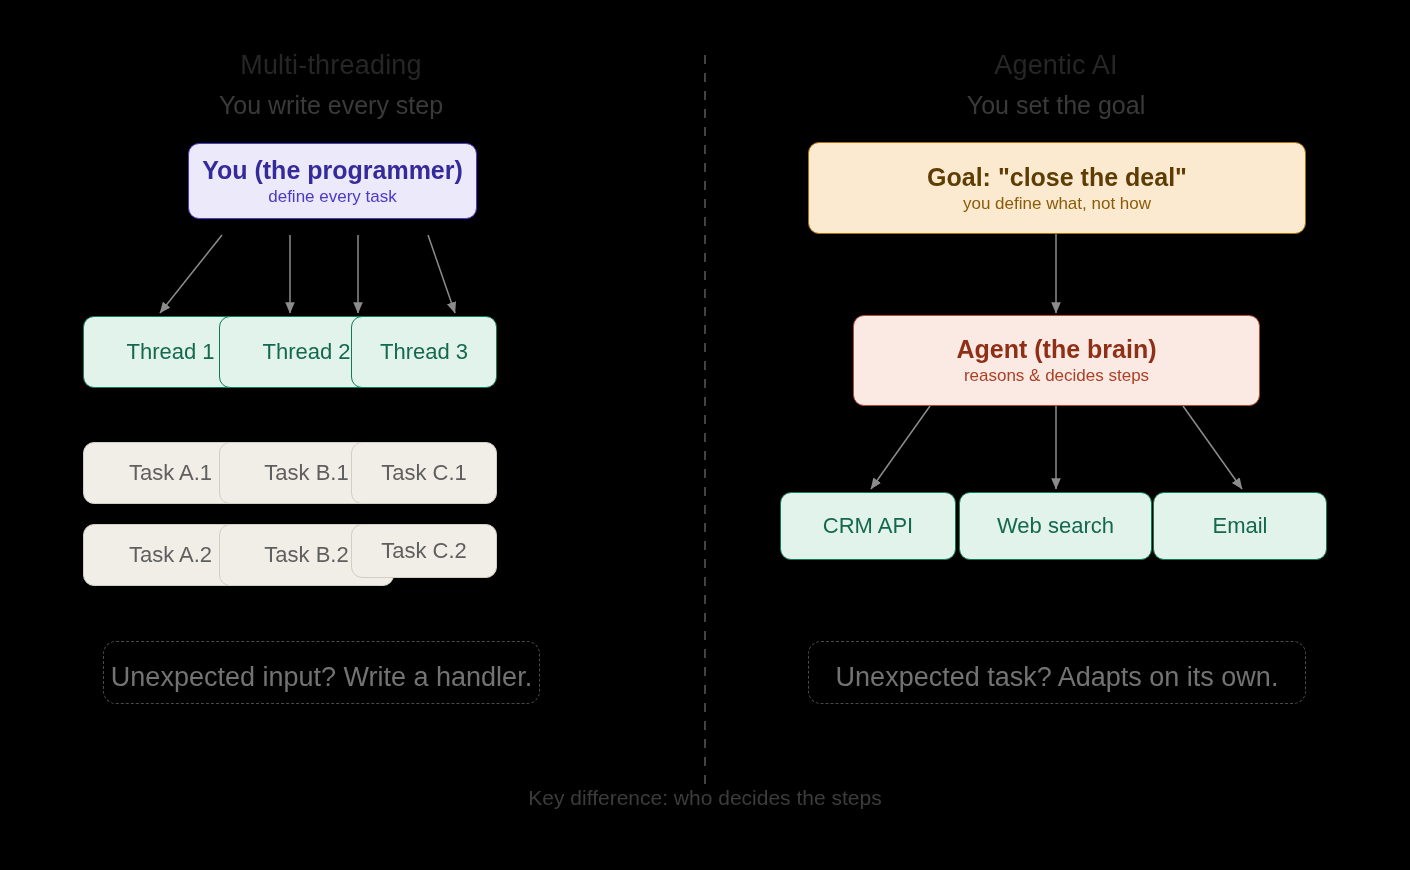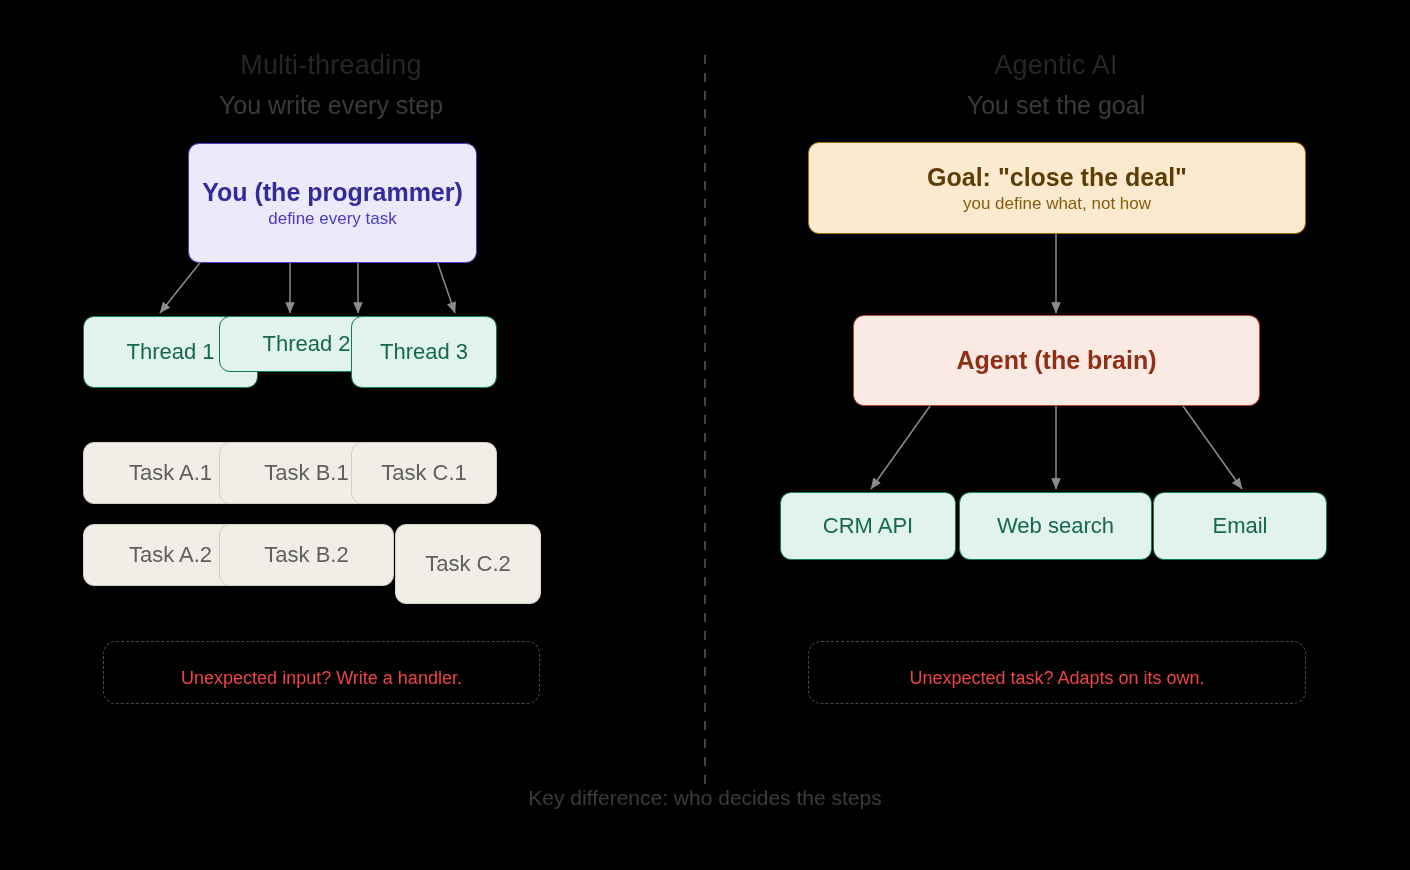--- a/index.html
+++ b/index.html
@@ -111,22 +111,22 @@
   }
   .node.beige .flat-line { color: #5f5f5f; }
 
   
   .node.dashed {
     background: transparent;
     border: 1.6px dashed #4a4a4a;
     border-radius: 13px;
   }
   .node.dashed .flat-line {
-    color: #ef4444;
-    font-size: 18px;
+    color: #737373;
+    font-size: 27px;
     margin-top: 11px;
   }
 
   
   .caption {
     position: absolute;
     text-align: center;
     font-size: 21px;
     color: #3c3c3c;
     white-space: nowrap;
@@ -160,29 +160,29 @@
     <g stroke="#8c8c8c" stroke-width="1.5" fill="none" marker-end="url(#arw)">
       <path d="M930,406 L871,489"></path>
       <path d="M1056,406 L1056,489"></path>
       <path d="M1183,406 L1242,489"></path>
     </g>
   </svg>
 
   <div class="col-title" style="left:131px; top:50px; width:400px;">Multi-threading</div>
   <div class="col-sub" style="left:131px; top:91px; width:400px;">You write every step</div>
 
-  <div class="node purple" style="left:188px; top:143px; width:289px; height:120px;text-align:center;">
+  <div class="node purple" style="left:188px; top:143px; width:289px; height:76px;text-align:center;">
     <span class="title-line">You (the programmer)</span>
     <span class="sub-line">define every task</span>
   </div>
 
   <div class="node mint" style="left:83px; top:316px; width:175px; height:72px;">
     <span class="flat-line">Thread 1</span>
   </div>
-  <div class="node mint" style="left:219px; top:316px; width:175px; height:56px;align-items:center;">
+  <div class="node mint" style="left:219px; top:316px; width:175px; height:72px;align-items:center;">
     <span class="flat-line">Thread 2</span>
   </div>
   <div class="node mint" style="left:351px; top:316px; width:146px; height:72px;">
     <span class="flat-line">Thread 3</span>
   </div>
 
   <div class="node beige" style="left:83px; top:442px; width:175px; height:62px;">
     <span class="flat-line">Task A.1</span>
   </div>
   <div class="node beige" style="left:219px; top:442px; width:175px; height:62px;">
@@ -191,38 +191,39 @@
   <div class="node beige" style="left:351px; top:442px; width:146px; height:62px;">
     <span class="flat-line">Task C.1</span>
   </div>
 
   <div class="node beige" style="left:83px; top:524px; width:175px; height:62px;">
     <span class="flat-line">Task A.2</span>
   </div>
   <div class="node beige" style="left:219px; top:524px; width:175px; height:62px;">
     <span class="flat-line">Task B.2</span>
   </div>
-  <div class="node beige" style="left:351px; top:524px; width:146px; height:80px;margin-left:44px;">
+  <div class="node beige" style="left:351px; top:524px; width:146px; height:54px;">
     <span class="flat-line">Task C.2</span>
   </div>
 
   <div class="node dashed" style="left:103px; top:641px; width:437px; height:63px;">
     <span class="flat-line">Unexpected input? Write a handler.</span>
   </div>
 
   <div class="col-title" style="left:856px; top:50px; width:400px;">Agentic AI</div>
   <div class="col-sub" style="left:856px; top:91px; width:400px;">You set the goal</div>
 
   <div class="node amber" style="left:808px; top:142px; width:498px; height:92px;">
     <span class="title-line">Goal: "close the deal"</span>
     <span class="sub-line">you define what, not how</span>
   </div>
 
   <div class="node rust" style="left:853px; top:315px; width:407px; height:91px;">
     <span class="title-line">Agent (the brain)</span>
+    <span class="sub-line">reasons &amp; decides steps</span>
   </div>
 
   <div class="node mint" style="left:780px; top:492px; width:176px; height:68px;">
     <span class="flat-line">CRM API</span>
   </div>
   <div class="node mint" style="left:959px; top:492px; width:193px; height:68px;">
     <span class="flat-line">Web search</span>
   </div>
   <div class="node mint" style="left:1153px; top:492px; width:174px; height:68px;">
     <span class="flat-line">Email</span>

